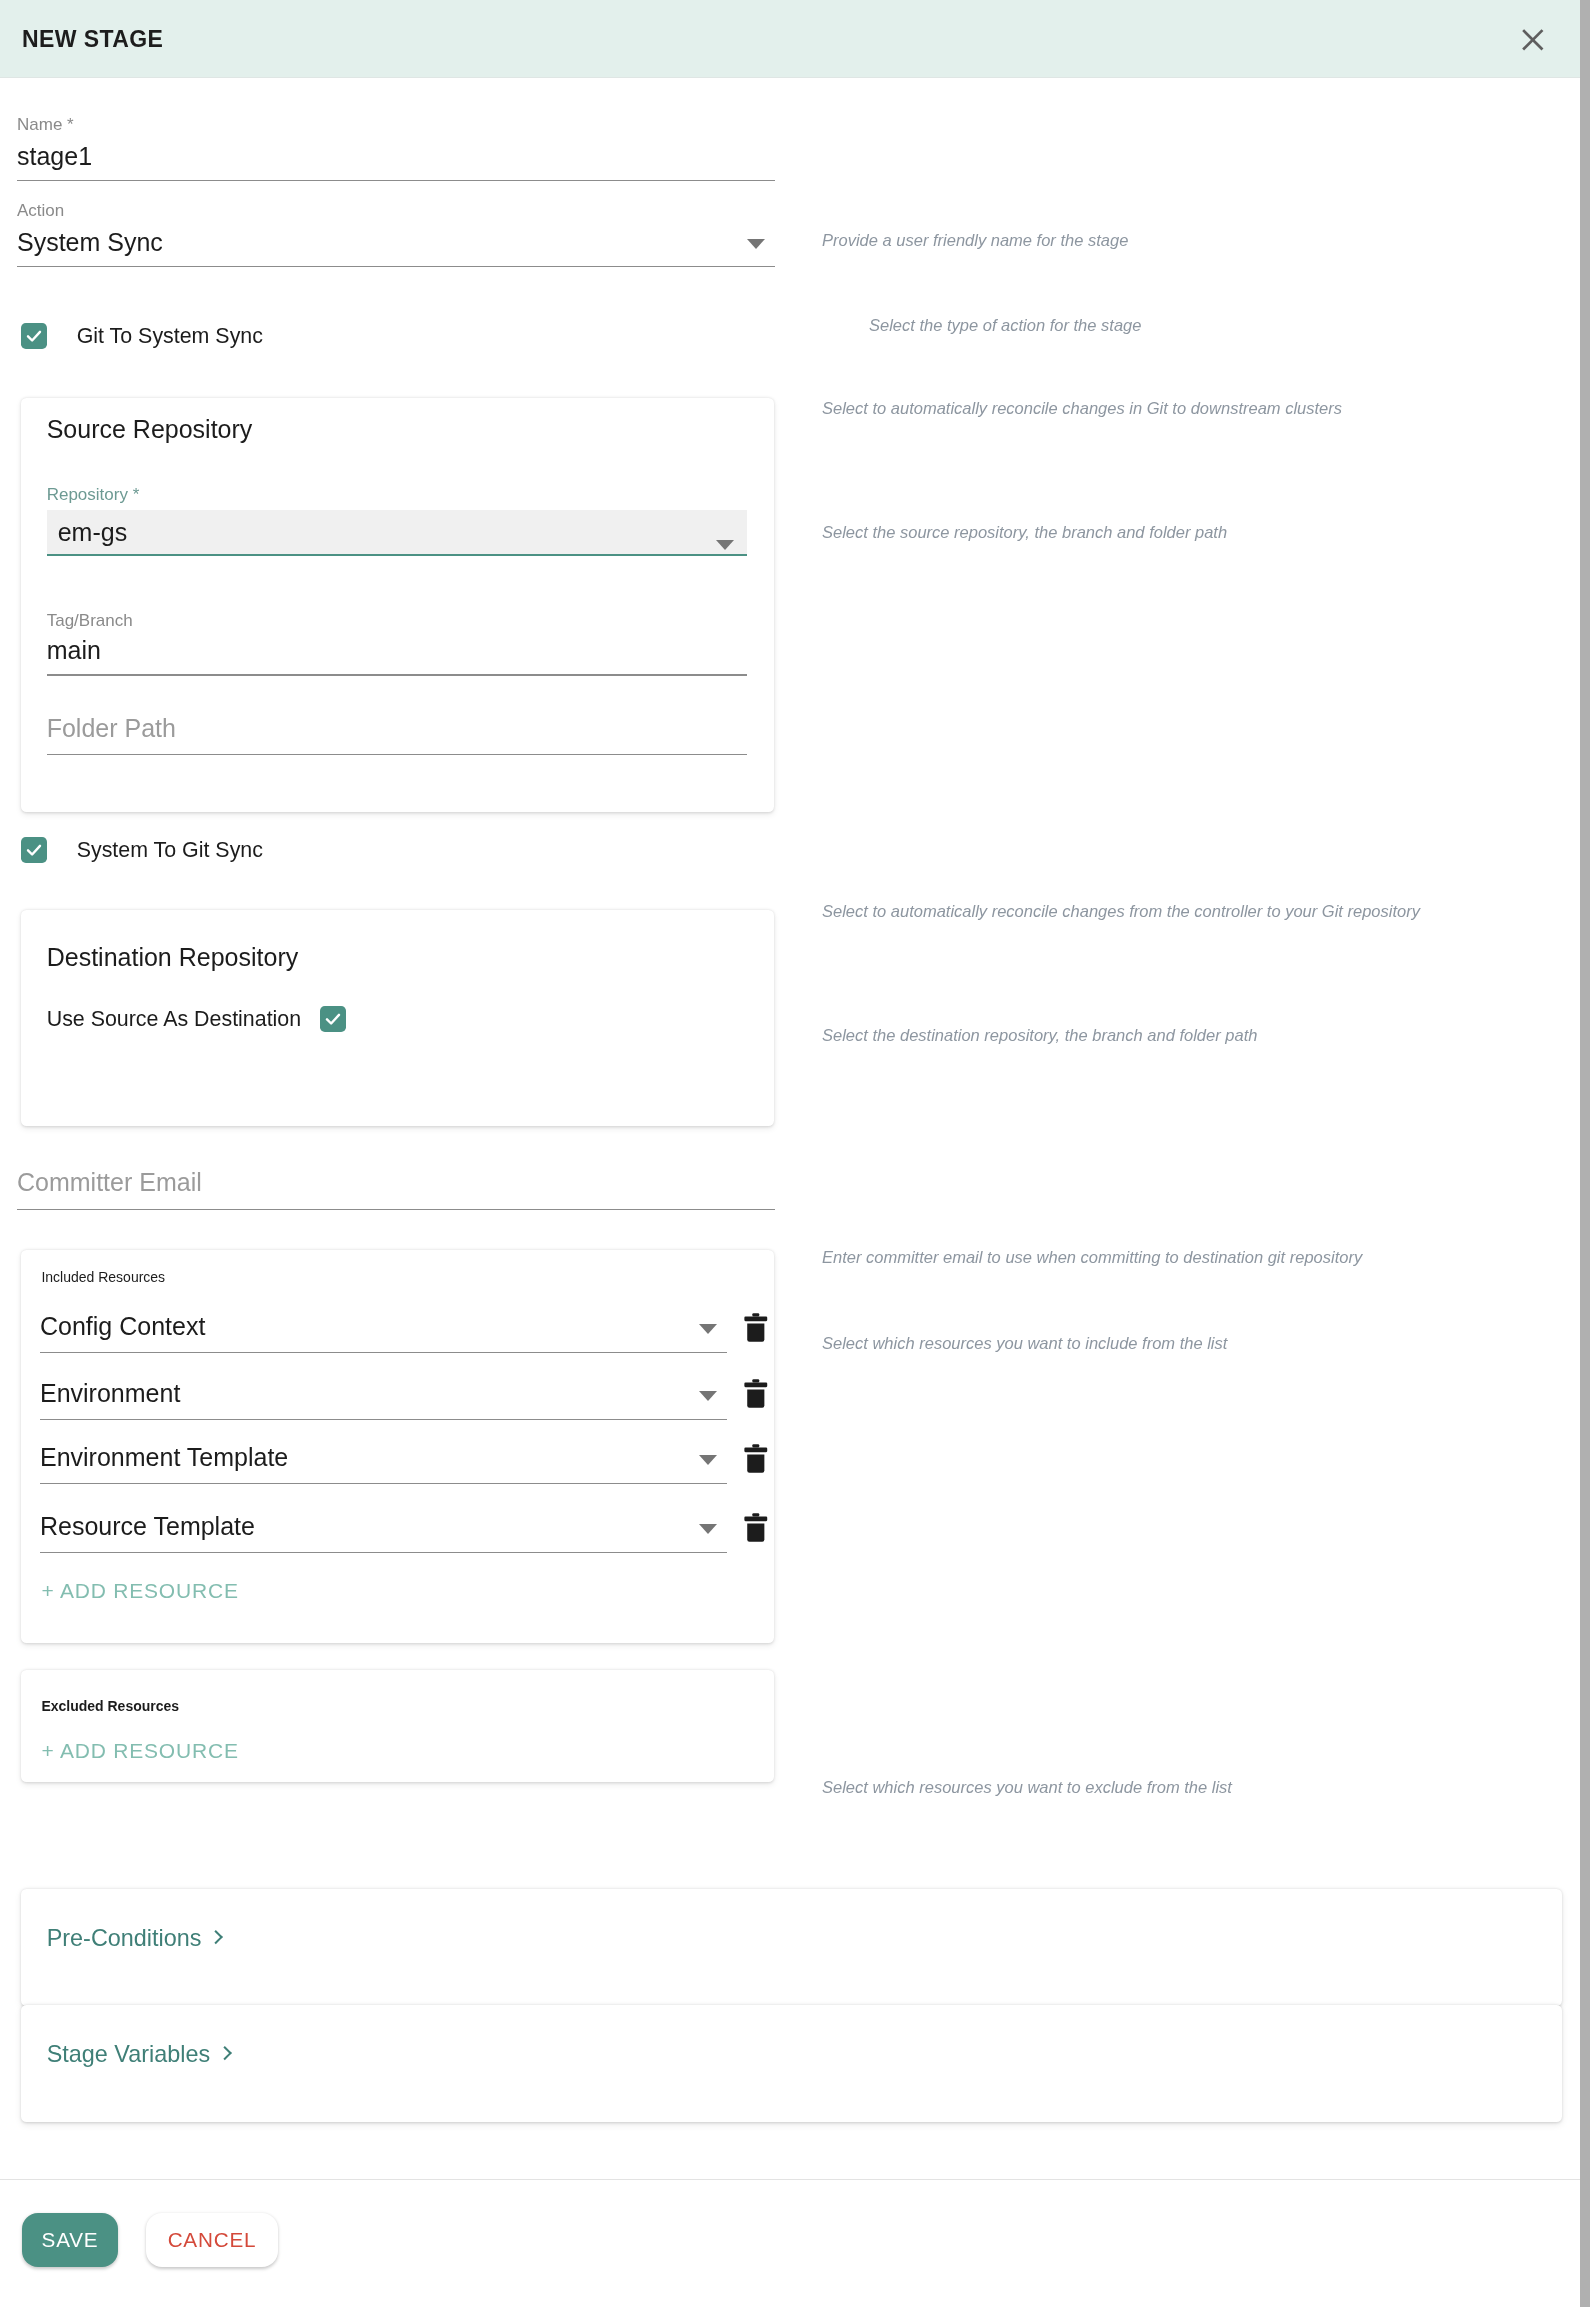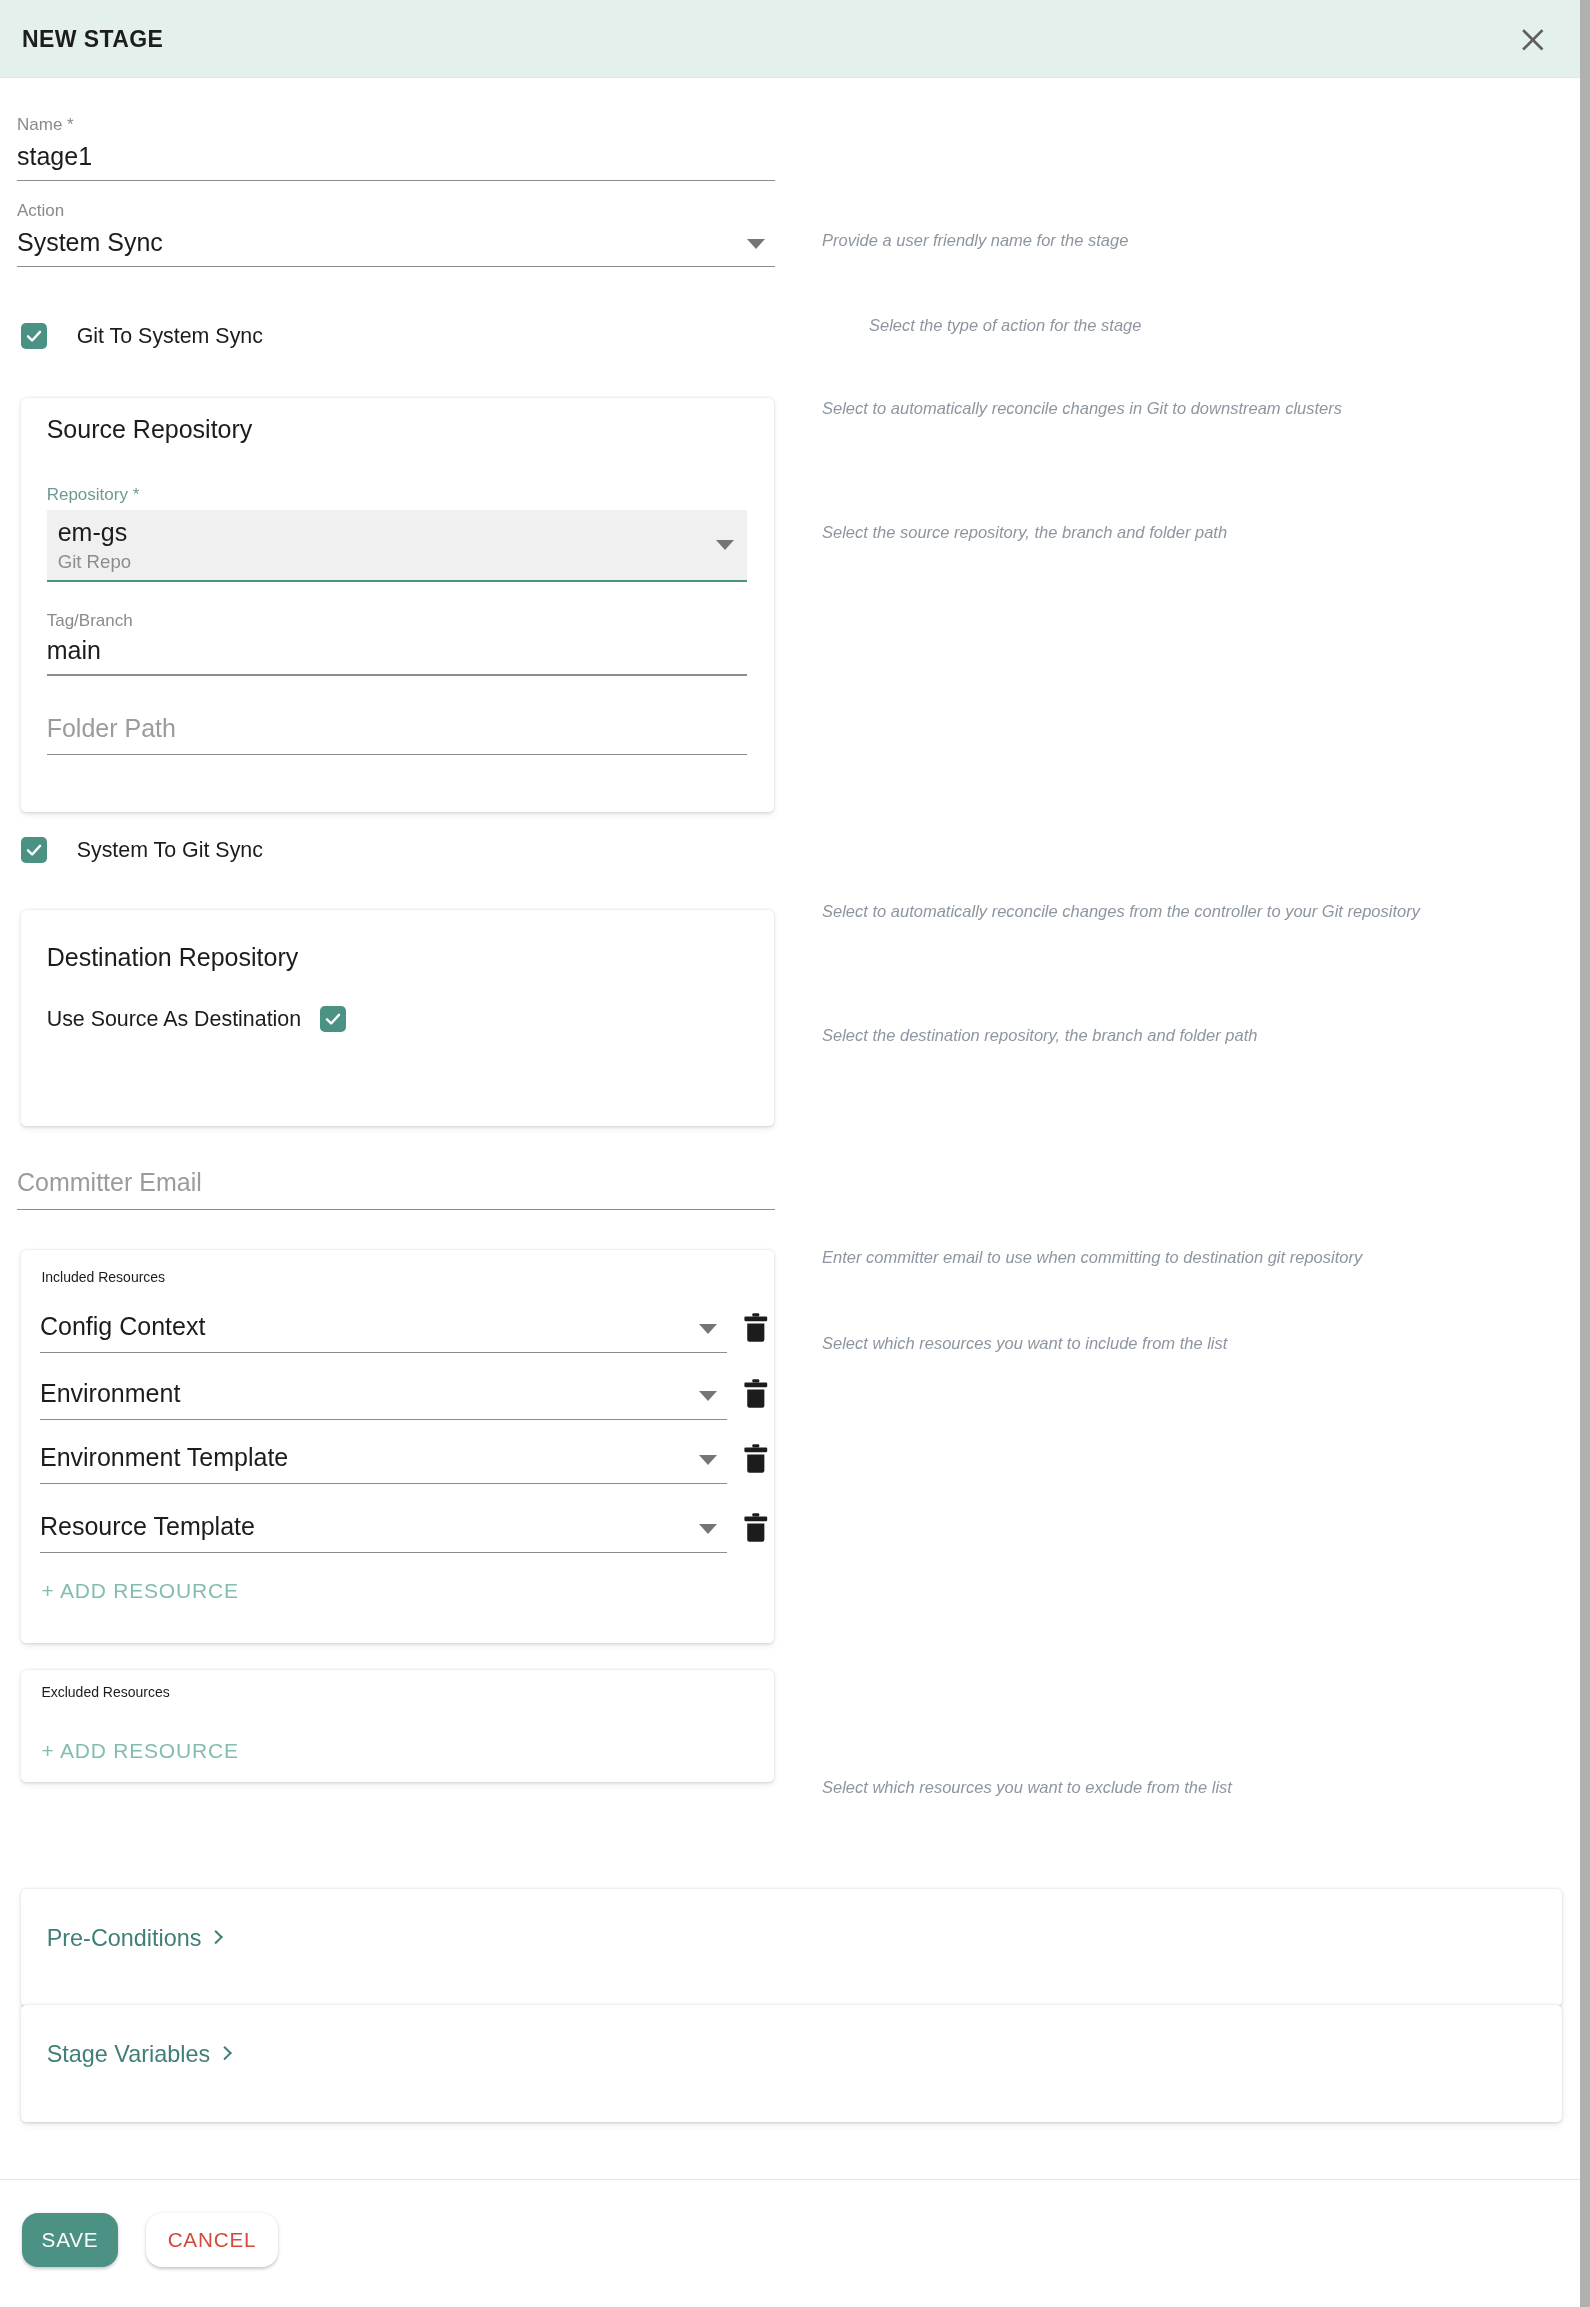--- a/index.html
+++ b/index.html
@@ -274,21 +274,20 @@
       <div class="cb-label">Git To System Sync</div>
     </div>
 
     <div class="card" style="left:20.7px; top:320px; width:753px; height:414px;">
       <div class="card-title" style="left:26px; top:17px;">Source Repository</div>
 
       <div class="field" style="left:26px; top:88px; width:700px;">
         <div class="field-label teal">Repository *</div>
         <div style="margin-top:6.9px; background:#f0f0f0; padding:9.6px 11px 6.9px 11px; position:relative;">
           <div class="field-value">em-gs</div>
-          <div style="font-size:18.6px; color:#8d8d8d; margin-top:4.1px;">Git Repo</div>
           <div class="caret" style="right:12.4px; top:30px;"></div>
         </div>
         <div class="field-underline teal"></div>
       </div>
 
       <div class="field" style="left:26px; top:214px; width:700px;">
         <div class="field-label">Tag/Branch</div>
         <div class="field-value" style="margin-top:8.3px;">main</div>
         <div class="field-underline" style="margin-top:9.6px;"></div>
       </div>
@@ -377,21 +376,21 @@
           <rect x="9" y="1" width="6" height="3" rx="1" fill="#1c1c1c"></rect>
           <rect x="2" y="4" width="20" height="4" rx="1" fill="#1c1c1c"></rect>
           <path d="M4.5 10 h15 v14 a2 2 0 0 1 -2 2 h-11 a2 2 0 0 1 -2 -2 z" fill="#1c1c1c"></path>
         </svg>
       </div>
 
       <div class="add-resource" style="left:20.7px; top:329px;">+ ADD  RESOURCE</div>
     </div>
 
     <div class="card" style="left:20.7px; top:1592px; width:753px; height:112px;">
-      <div class="card-subtitle" style="left:20.7px; top:14px;">Excluded Resources</div>
+      <div class="card-subtitle" style="left:20.7px; top:28px;font-weight:bold;">Excluded Resources</div>
       <div class="add-resource" style="left:20.7px; top:69px;">+ ADD  RESOURCE</div>
     </div>
 
     <div class="accordion" style="top:1811px;">
       <div class="accordion-label">
         <span>Pre-Conditions</span>
         <span class="chev"></span>
       </div>
     </div>
 

